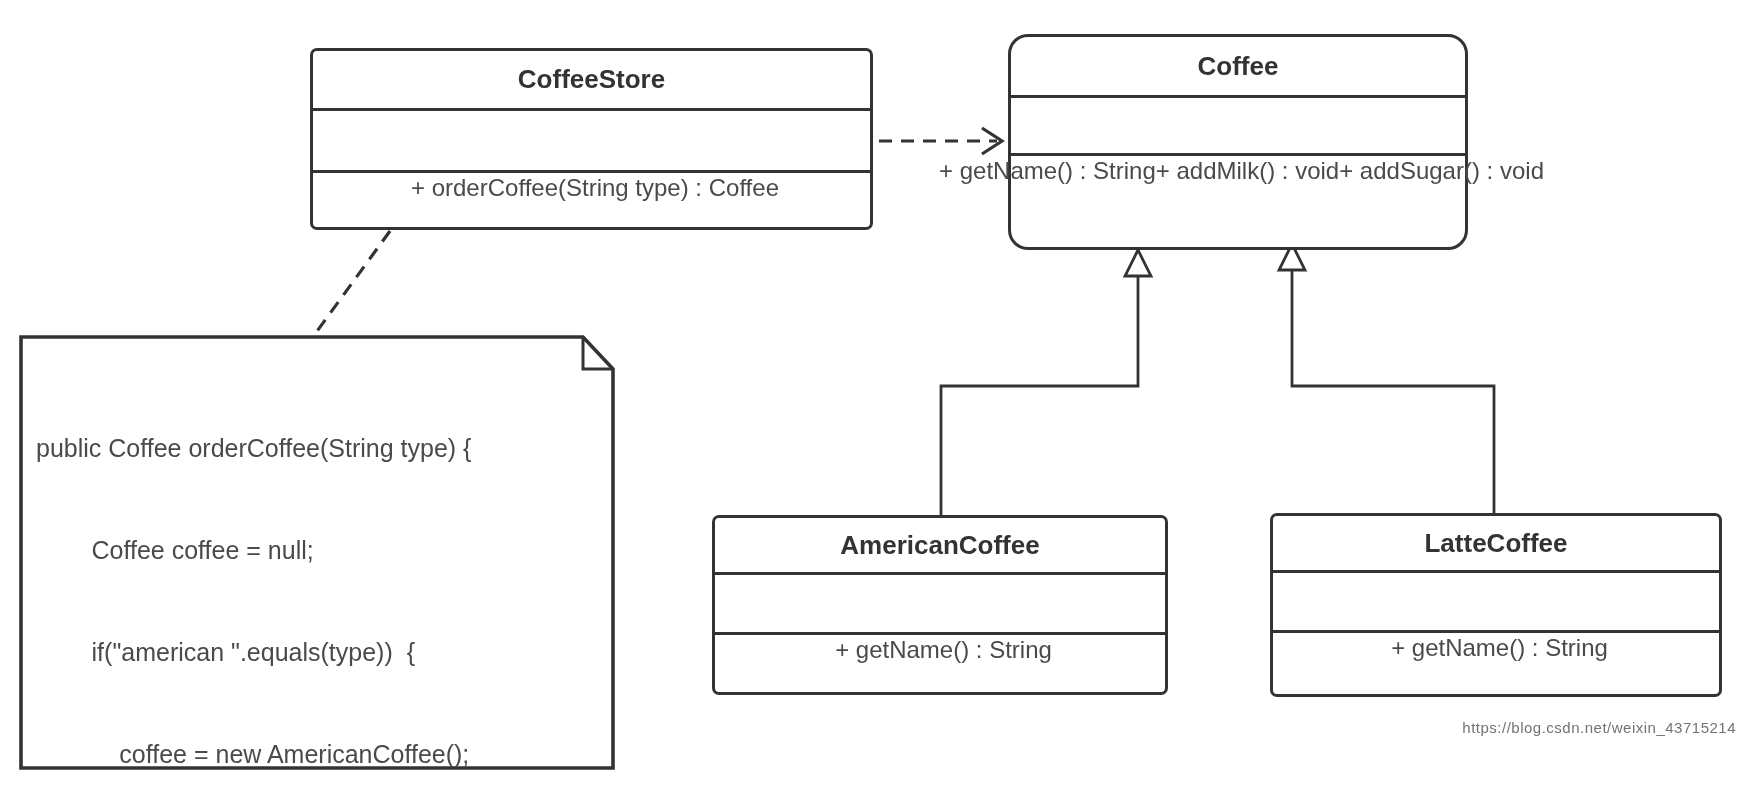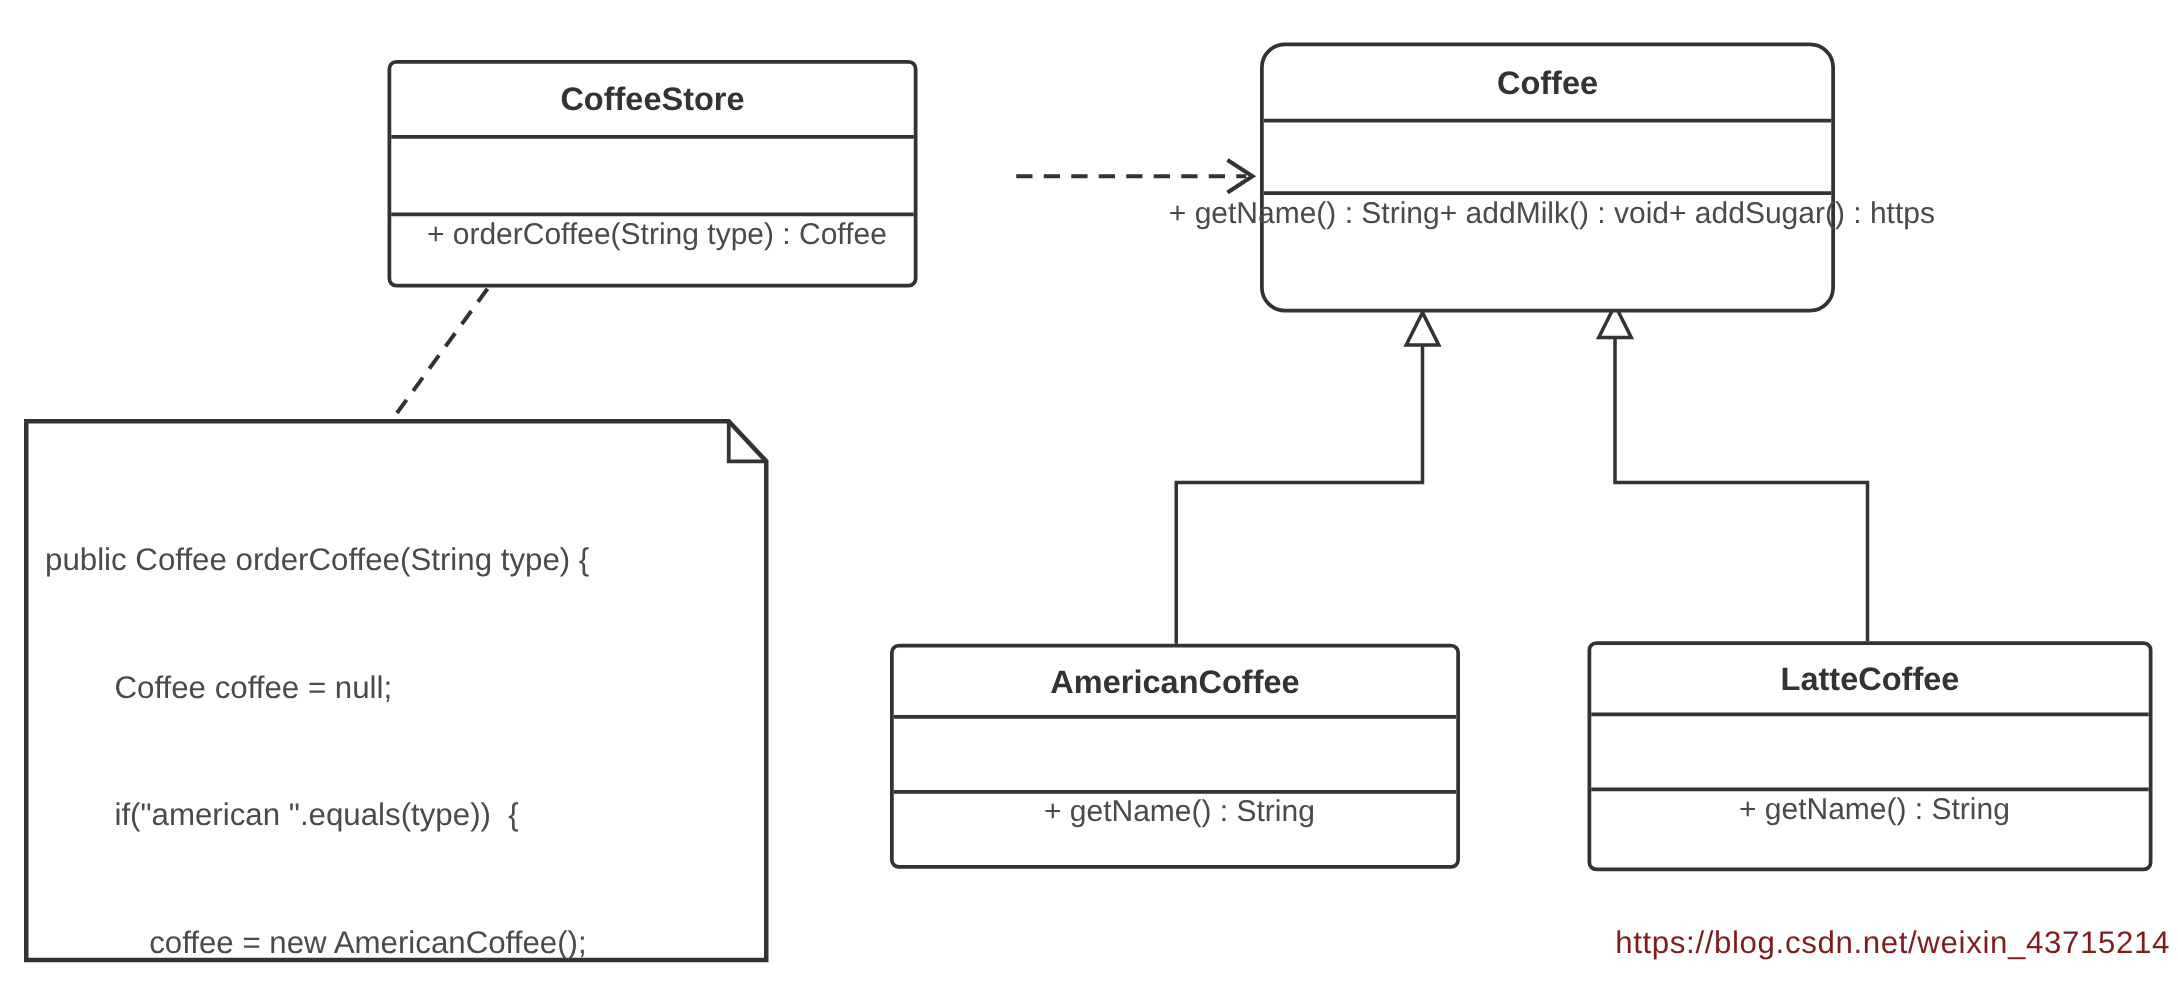--- a/index.html
+++ b/index.html
@@ -46,21 +46,21 @@
     display: flex;
     flex-direction: row;
     justify-content: center;
     padding: 0 10px 0 17px;
     font-size: 24px;
     line-height: 29px;
     color: #4a4a4a;
     overflow: visible;
     white-space: nowrap;
   }
-  #class-coffeestore    { left: 310px;  top: 48px;  width: 424px; height: 182px; --th: 57px; --ah: 59px; }
+  #class-coffeestore    { left: 310px;  top: 48px;  width: 563px; height: 182px; --th: 57px; --ah: 59px; }
   #class-coffee         { left: 1008px; top: 34px;  width: 460px; height: 216px; border-radius: 20px; --th: 58px; --ah: 55px; }
   #class-americancoffee { left: 712px;  top: 515px; width: 456px; height: 180px; text-align: center; --th: 54px; --ah: 57px; }
   #class-lattecoffee    { left: 1270px; top: 513px; width: 452px; height: 184px; --th: 54px; --ah: 57px; }
   
   #note-text {
     position: absolute;
     left: 21px;
     top: 337px;
     width: 590px;
     height: 430px;
@@ -69,23 +69,23 @@
     font-size: 25px;
     line-height: 34px;
     color: #4a4a4a;
     white-space: pre;
     overflow: hidden;
   }
   
   #watermark {
     position: absolute;
     right: 6px;
-    top: 740px;
-    font-size: 25px;
-    color: #7f1d1d;
+    top: 719px;
+    font-size: 15px;
+    color: #737373;
     letter-spacing: 0.5px;
   }
 </style>
 </head>
 <body>
 
 <div id="canvas">
 
   <svg id="connector-layer" viewBox="0 0 1742 786" xmlns="http://www.w3.org/2000/svg">
 
@@ -119,21 +119,21 @@
       <div>+ orderCoffee(String type) : Coffee</div>
     </div>
   </div>
 
   <div class="uml-class" id="class-coffee">
     <div class="uml-title">Coffee</div>
     <div class="uml-attrs"></div>
     <div class="uml-methods">
       <div>+ getName() : String</div>
       <div>+ addMilk() : void</div>
-      <div>+ addSugar() : https</div>
+      <div>+ addSugar() : void</div>
     </div>
   </div>
 
   <div class="uml-class" id="class-americancoffee">
     <div class="uml-title">AmericanCoffee</div>
     <div class="uml-attrs"></div>
     <div class="uml-methods">
       <div>+ getName() : String</div>
     </div>
   </div>

